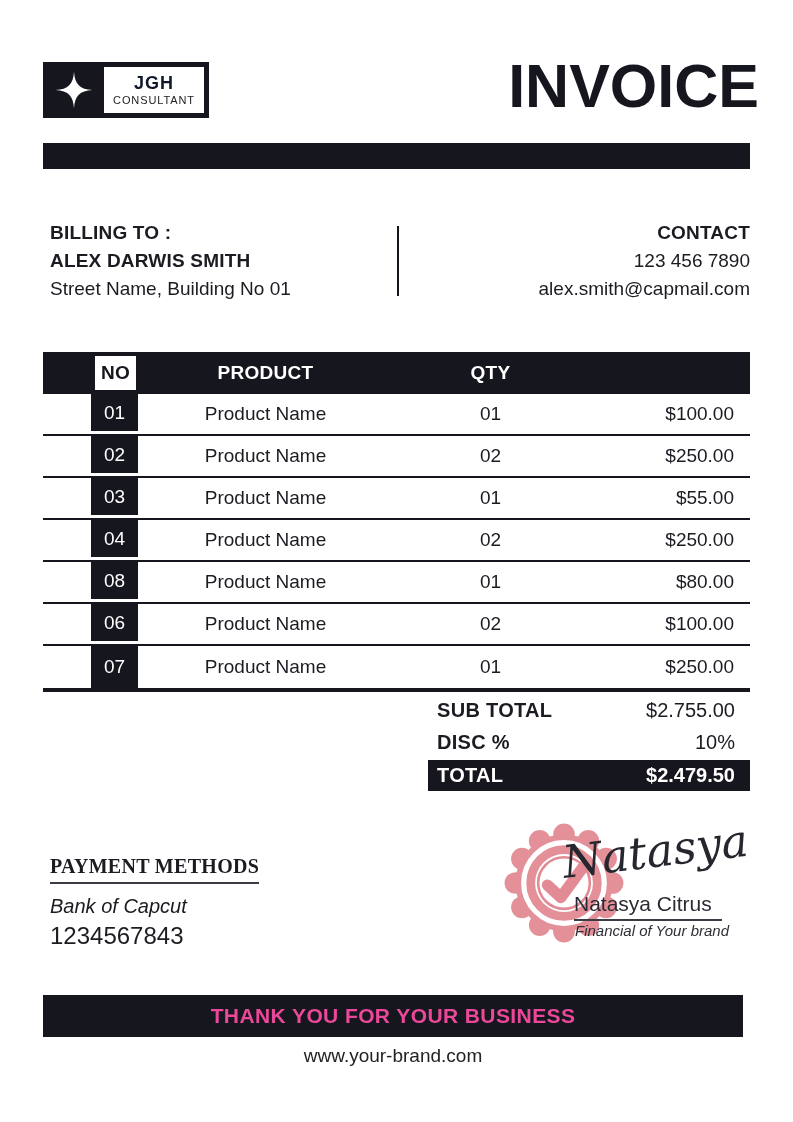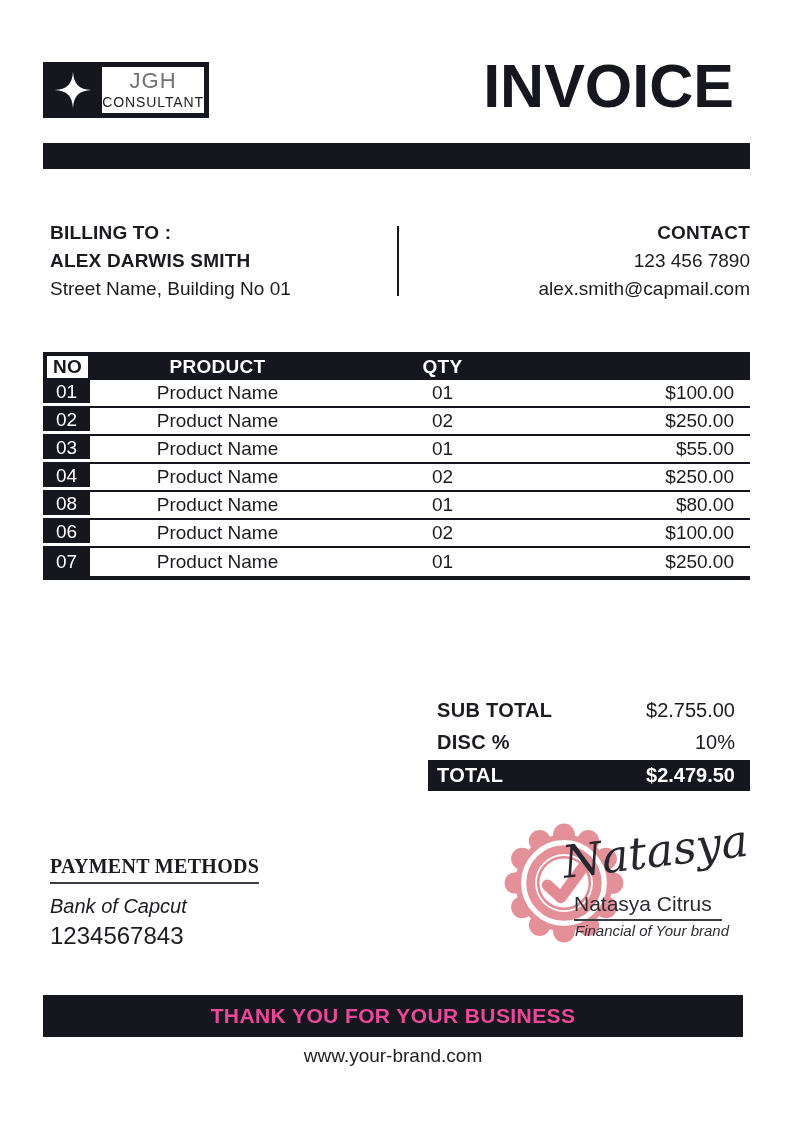--- a/index.html
+++ b/index.html
@@ -8,36 +8,36 @@
   .page {
     position:relative; width:793px; height:1122px; background:#ffffff;
     font-family:"Liberation Sans", sans-serif; color:#1b1b22; overflow:hidden;
   }
   
   .logo { position:absolute; left:43px; top:62px; width:166px; height:56px;
           background:var(--ink); display:flex; padding:3px; }
   .logo-star { width:56px; display:flex; align-items:center; justify-content:center; }
   .logo-text-box { flex:1; background:#fff; border:2px solid var(--ink);
           display:flex; flex-direction:column; align-items:center; justify-content:center; }
-  .logo-brand { font-size:22px; font-weight:normal; letter-spacing:1px; line-height:1; color:#737373; }
-  .logo-sub { font-size:14px; letter-spacing:0.9px; margin-top:2px; color:#222; }
-  .invoice-title { position:absolute; top:56px; right:59px; font-size:61px; font-weight:800;
+  .logo-brand { font-size:18px; font-weight:bold; letter-spacing:1px; line-height:1; color:#0f172a; }
+  .logo-sub { font-size:11px; letter-spacing:0.9px; margin-top:2px; color:#222; }
+  .invoice-title { position:absolute; top:56px; right:34px; font-size:61px; font-weight:800;
           line-height:1; letter-spacing:0; color:var(--ink); }
   .bar-top { position:absolute; left:43px; top:143px; width:707px; height:26px; background:var(--ink); }
   
   .parties { position:absolute; left:43px; top:219px; width:707px; height:90px; }
   .billing { position:absolute; left:7px; top:0; }
   .parties .h { font-weight:bold; font-size:19px; line-height:28px; letter-spacing:0.2px; }
   .parties .l { font-size:19px; line-height:28px; }
   .vdivider { position:absolute; left:354px; top:7px; width:2px; height:70px; background:var(--ink); }
   .contact { position:absolute; right:0; top:0; text-align:right; }
   
   .invoice-table { position:absolute; left:43px; top:352px; width:707px;
           border-bottom:4px solid var(--ink); }
-  .thead, .tr { display:grid; grid-template-columns:47px 255px 195px 1fr; height:28px; }
+  .thead, .tr { display:grid; grid-template-columns:47px 255px 195px 1fr; height:42px;padding-left:48px; }
   .thead { background:var(--ink); color:#fff; }
   .th, .td { display:flex; align-items:center; justify-content:center; font-size:19px; }
   .th { font-weight:bold; letter-spacing:0.3px; }
   .th-no { background:#fff; color:var(--ink); margin:4px 2px 4px 4px; }
   .th-amount, .td-amount { justify-content:flex-end; padding-right:16px; }
   .tr { background:#fff; border-bottom:2px solid var(--ink); }
   .tr:last-child { border-bottom:none; }
   .td-no { background:var(--ink); color:#fff; align-self:stretch; margin-bottom:3px; }
   .tr:last-child .td-no { margin-bottom:0; }
   

